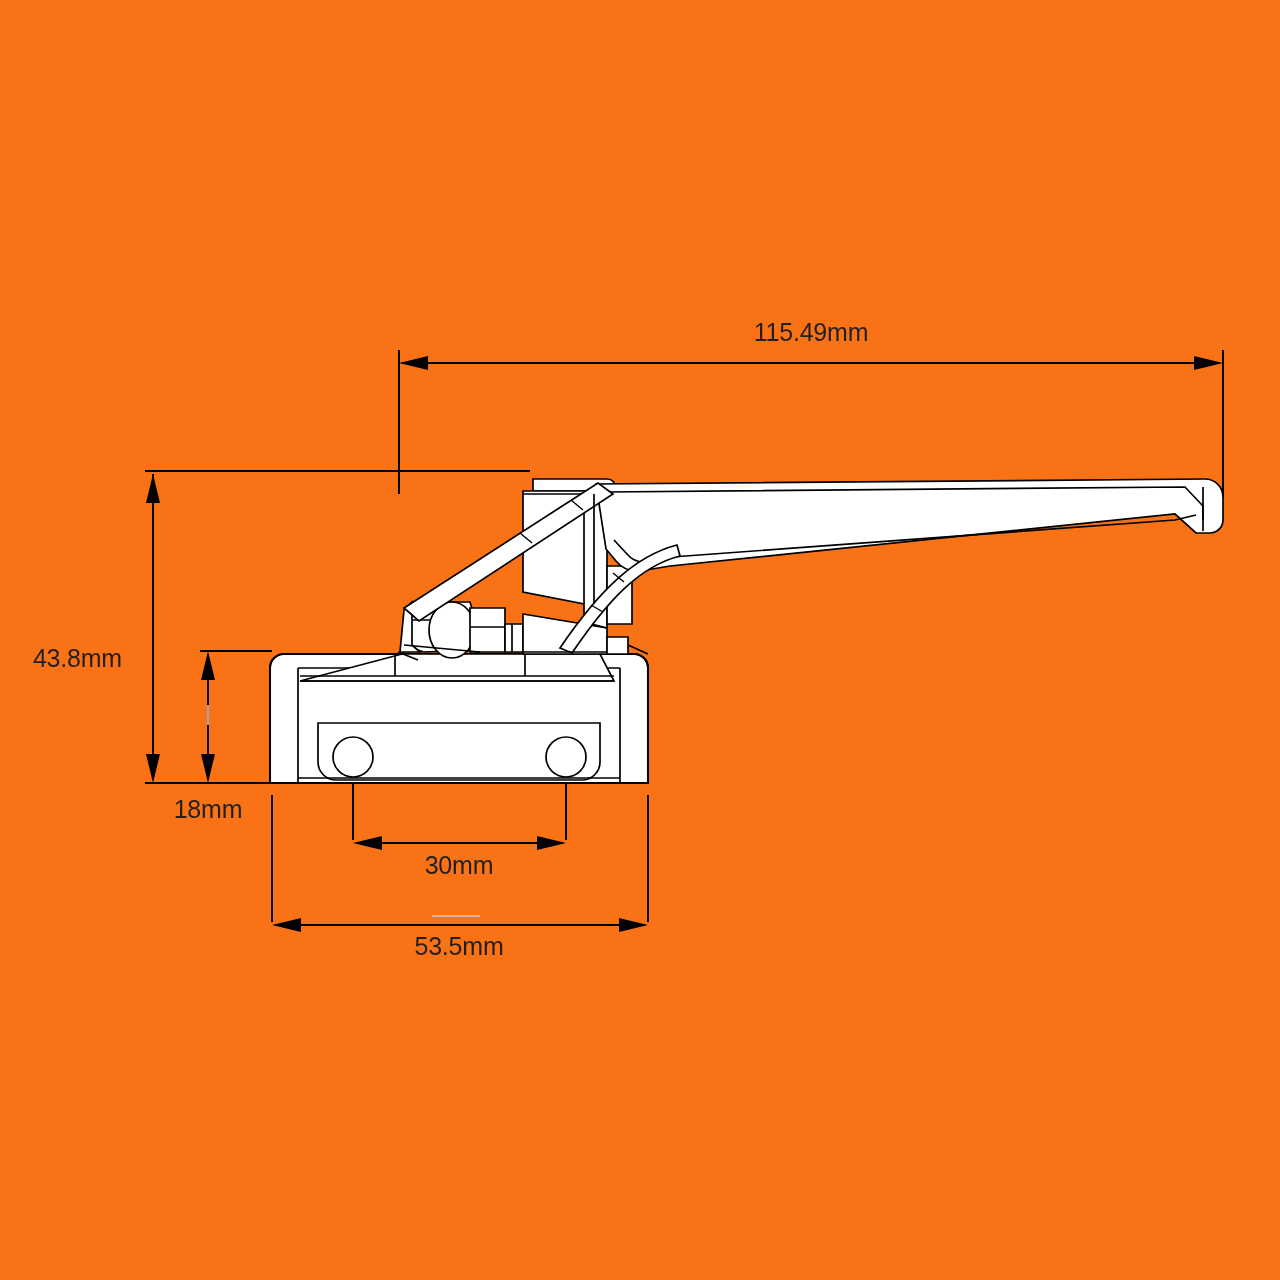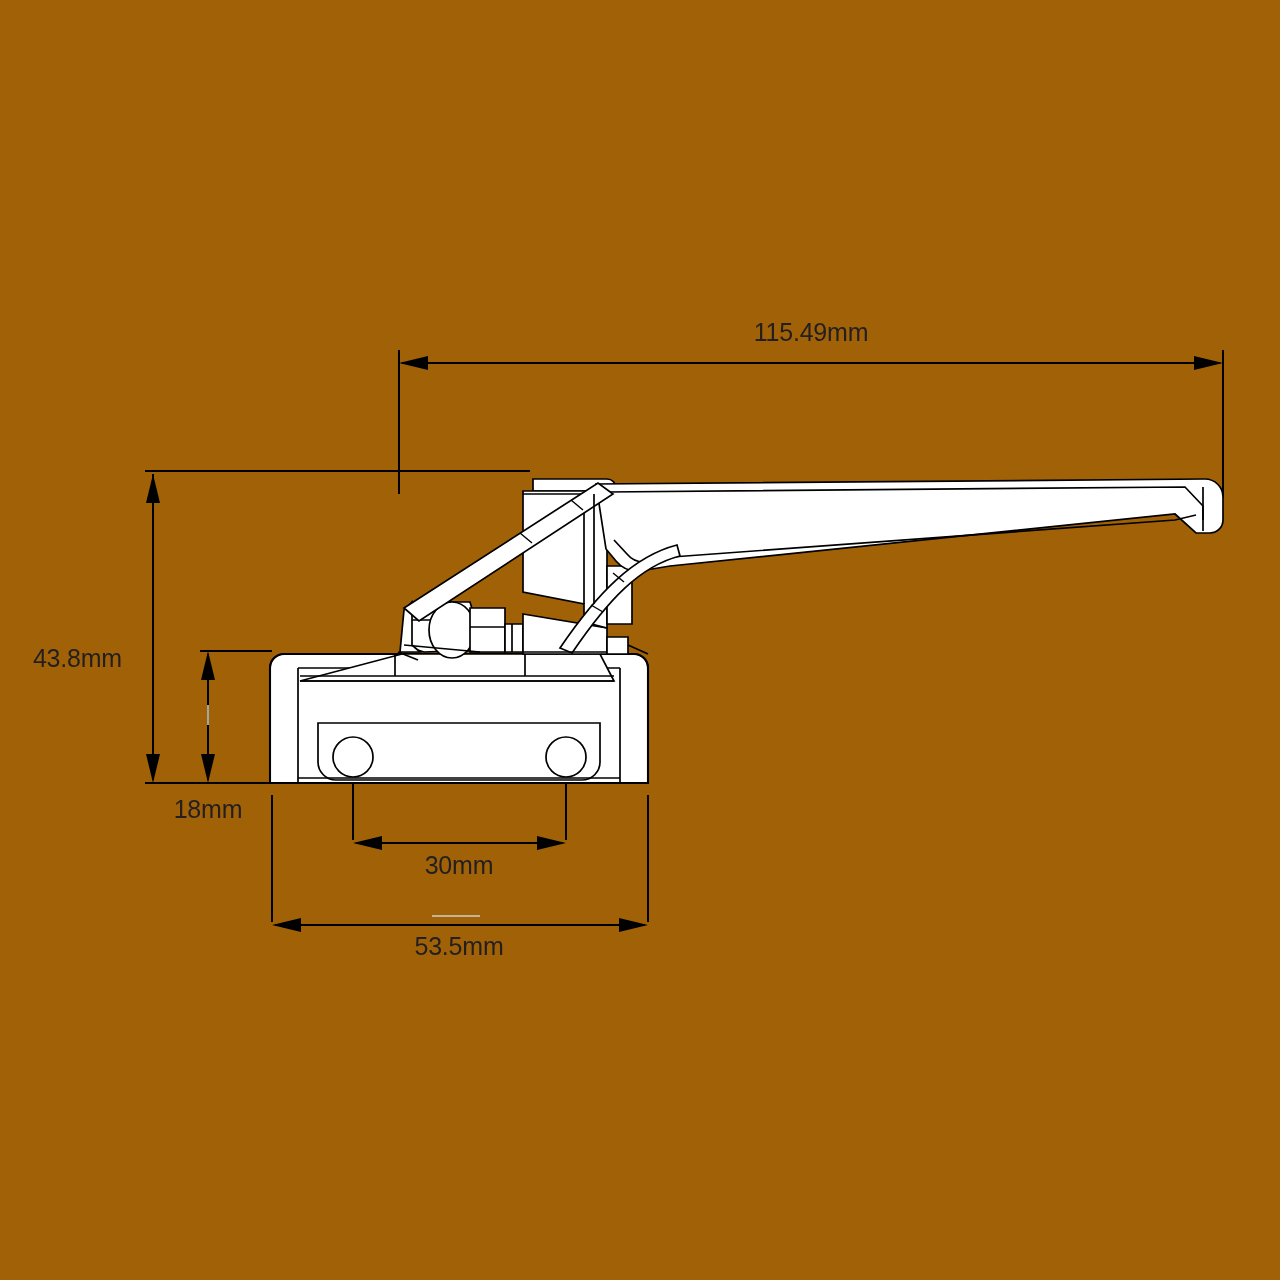--- a/index.html
+++ b/index.html
@@ -10,21 +10,21 @@
   body {
     width: 1280px;
     height: 1280px;
     font-family: "Liberation Sans", sans-serif;
     overflow: hidden;
   }
   #stage {
     position: relative;
     width: 1280px;
     height: 1280px;
-    background: #a16207;
+    background: #f97316;
   }
   #drawing {
     position: absolute;
     top: 0;
     left: 0;
     width: 1280px;
     height: 1280px;
   }
   .dim-text {
     font-family: "Liberation Sans", sans-serif;

